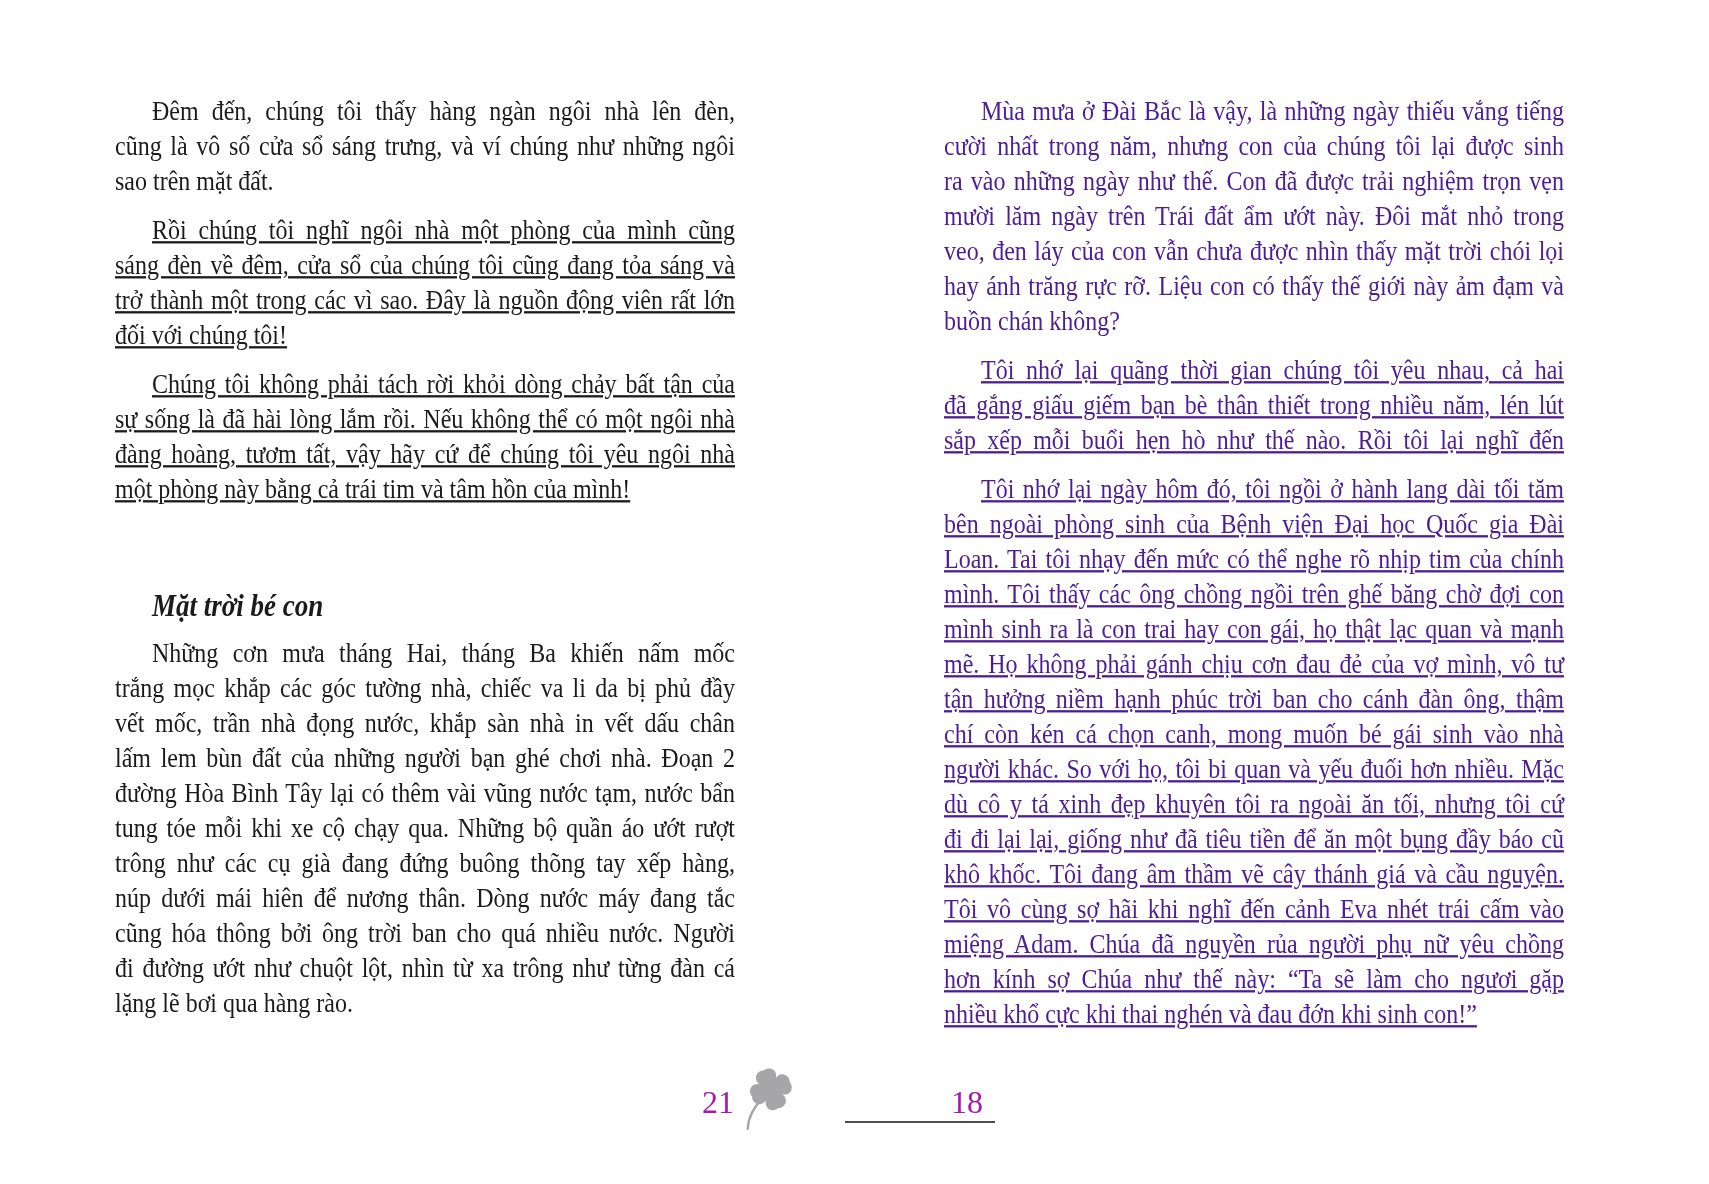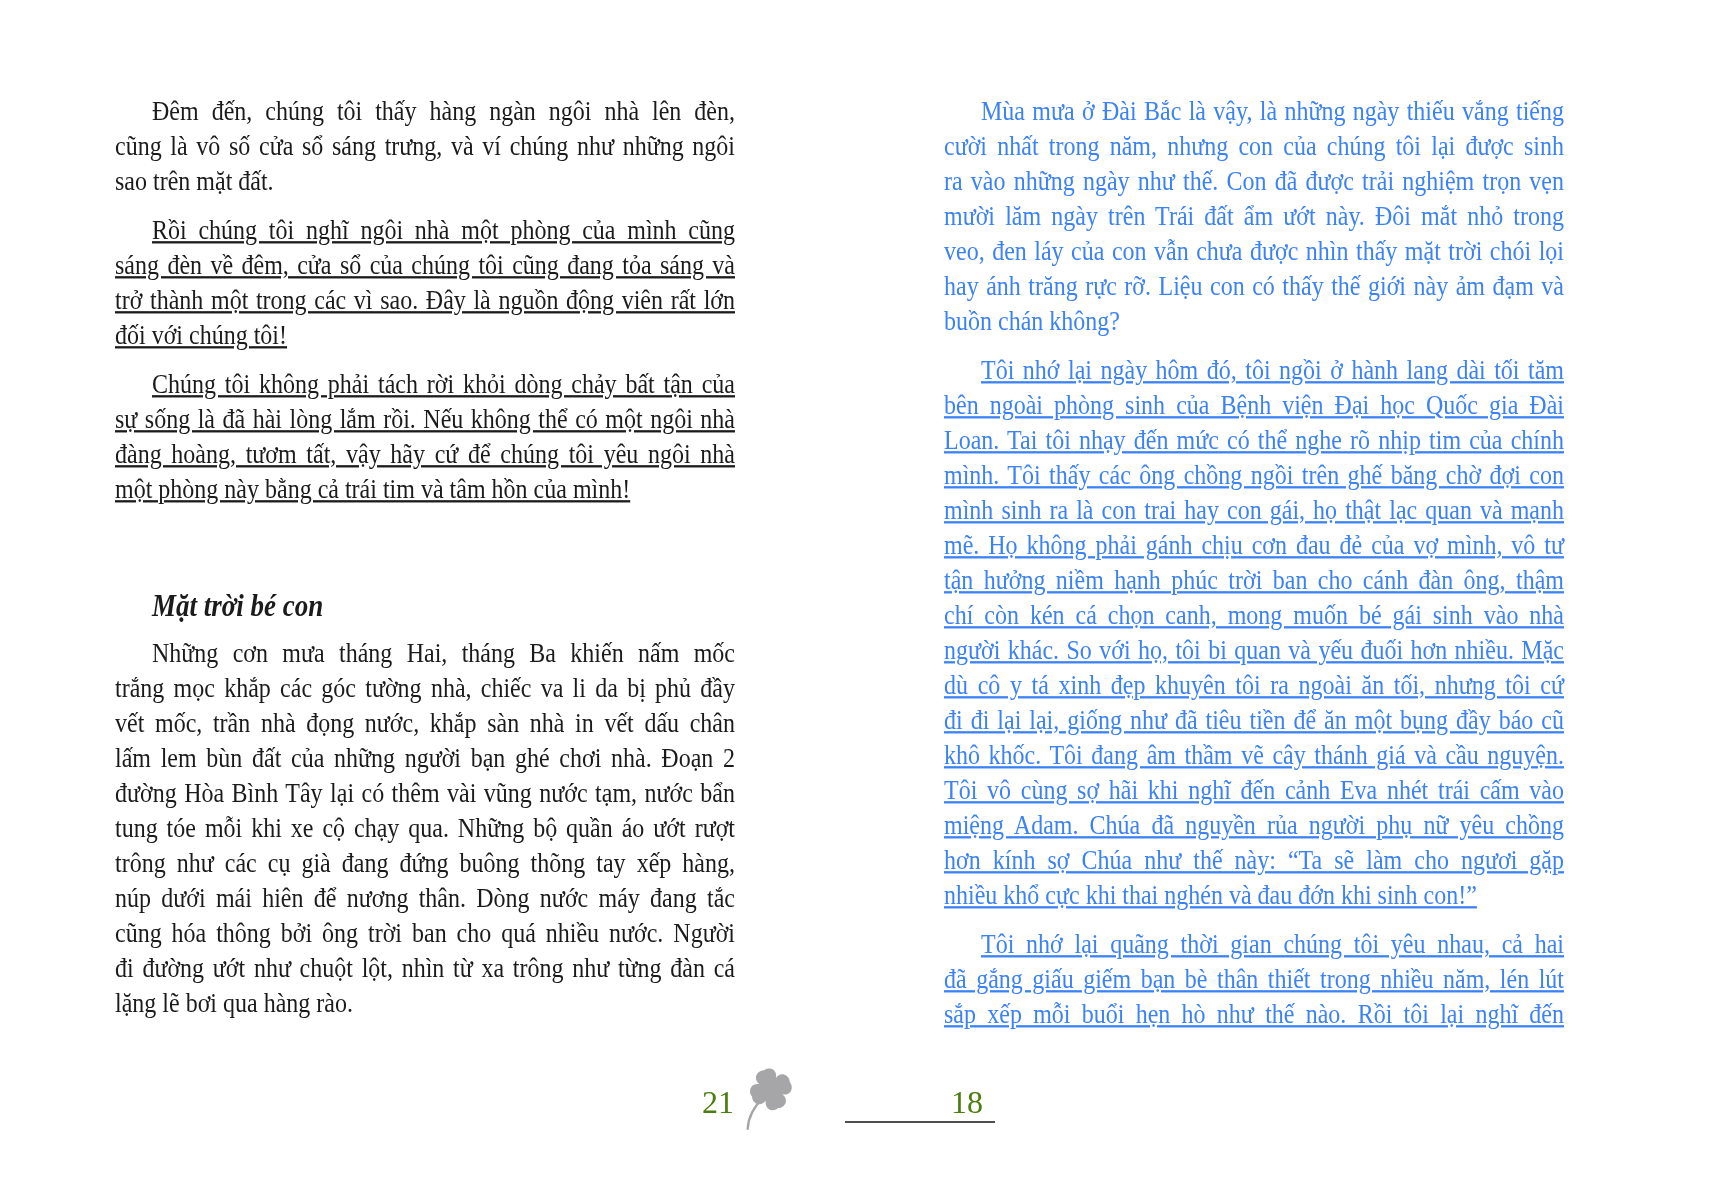--- a/index.html
+++ b/index.html
@@ -54,21 +54,21 @@
     margin-top: 82px;
     margin-bottom: 12px;
     transform: scale(1, 1.15);
     transform-origin: left center;
   }
 
   .page-num {
     position: absolute;
     font-size: 32px;
     line-height: 1;
-    color: #4d7c0f;
+    color: #a21caf;
   }
   #num-left  { left: 702px; top: 1086px; }
   #num-right { left: 951px; top: 1086px; }
 
   .footer-rule {
     position: absolute;
     left: 845px;
     top: 1121px;
     width: 150px;
     height: 2px;
@@ -116,52 +116,52 @@
         <div class="line">đường Hòa Bình Tây lại có thêm vài vũng nước tạm, nước bẩn</div>
         <div class="line">tung tóe mỗi khi xe cộ chạy qua. Những bộ quần áo ướt rượt</div>
         <div class="line">trông như các cụ già đang đứng buông thõng tay xếp hàng,</div>
         <div class="line">núp dưới mái hiên để nương thân. Dòng nước máy đang tắc</div>
         <div class="line">cũng hóa thông bởi ông trời ban cho quá nhiều nước. Người</div>
         <div class="line">đi đường ướt như chuột lột, nhìn từ xa trông như từng đàn cá</div>
         <div class="line last">lặng lẽ bơi qua hàng rào.</div>
       </div>
     </div>
 
-  <div class="page-col" id="right-col" style="color: #3b82f6;">
+  <div class="page-col" id="right-col" style="color: #4c1d95;">
       <div class="para">
         <div class="line first">Mùa mưa ở Đài Bắc là vậy, là những ngày thiếu vắng tiếng</div>
         <div class="line">cười nhất trong năm, nhưng con của chúng tôi lại được sinh</div>
         <div class="line">ra vào những ngày như thế. Con đã được trải nghiệm trọn vẹn</div>
         <div class="line">mười lăm ngày trên Trái đất ẩm ướt này. Đôi mắt nhỏ trong</div>
         <div class="line">veo, đen láy của con vẫn chưa được nhìn thấy mặt trời chói lọi</div>
         <div class="line">hay ánh trăng rực rỡ. Liệu con có thấy thế giới này ảm đạm và</div>
         <div class="line last">buồn chán không?</div>
+      </div>
+      <div class="para">
+        <div class="line first">Tôi nhớ lại quãng thời gian chúng tôi yêu nhau, cả hai</div>
+        <div class="line">đã gắng giấu giếm bạn bè thân thiết trong nhiều năm, lén lút</div>
+        <div class="line">sắp xếp mỗi buổi hẹn hò như thế nào. Rồi tôi lại nghĩ đến</div>
       </div>
       <div class="para">
         <div class="line first">Tôi nhớ lại ngày hôm đó, tôi ngồi ở hành lang dài tối tăm</div>
         <div class="line">bên ngoài phòng sinh của Bệnh viện Đại học Quốc gia Đài</div>
         <div class="line">Loan. Tai tôi nhạy đến mức có thể nghe rõ nhịp tim của chính</div>
         <div class="line">mình. Tôi thấy các ông chồng ngồi trên ghế băng chờ đợi con</div>
         <div class="line">mình sinh ra là con trai hay con gái, họ thật lạc quan và mạnh</div>
         <div class="line">mẽ. Họ không phải gánh chịu cơn đau đẻ của vợ mình, vô tư</div>
         <div class="line">tận hưởng niềm hạnh phúc trời ban cho cánh đàn ông, thậm</div>
         <div class="line">chí còn kén cá chọn canh, mong muốn bé gái sinh vào nhà</div>
         <div class="line">người khác. So với họ, tôi bi quan và yếu đuối hơn nhiều. Mặc</div>
         <div class="line">dù cô y tá xinh đẹp khuyên tôi ra ngoài ăn tối, nhưng tôi cứ</div>
         <div class="line">đi đi lại lại, giống như đã tiêu tiền để ăn một bụng đầy báo cũ</div>
         <div class="line">khô khốc. Tôi đang âm thầm vẽ cây thánh giá và cầu nguyện.</div>
         <div class="line">Tôi vô cùng sợ hãi khi nghĩ đến cảnh Eva nhét trái cấm vào</div>
         <div class="line">miệng Adam. Chúa đã nguyền rủa người phụ nữ yêu chồng</div>
         <div class="line">hơn kính sợ Chúa như thế này: “Ta sẽ làm cho ngươi gặp</div>
         <div class="line last">nhiều khổ cực khi thai nghén và đau đớn khi sinh con!”</div>
-      </div>
-      <div class="para">
-        <div class="line first">Tôi nhớ lại quãng thời gian chúng tôi yêu nhau, cả hai</div>
-        <div class="line">đã gắng giấu giếm bạn bè thân thiết trong nhiều năm, lén lút</div>
-        <div class="line">sắp xếp mỗi buổi hẹn hò như thế nào. Rồi tôi lại nghĩ đến</div>
       </div>
     </div>
 
   <div class="page-num" id="num-left">21</div>
 
   <svg class="clover" viewBox="0 0 60 72" xmlns="http://www.w3.org/2000/svg" aria-hidden="true" style="color: rgb(166, 166, 168);">
     <g fill="currentColor" stroke="none">
       <g transform="translate(33,27) rotate(24)">
         <g id="leaf0">
           <path d="M0,3 C-4,-1 -13,-3 -15,-10 C-16.5,-16 -11,-20.5 -6,-19.5

